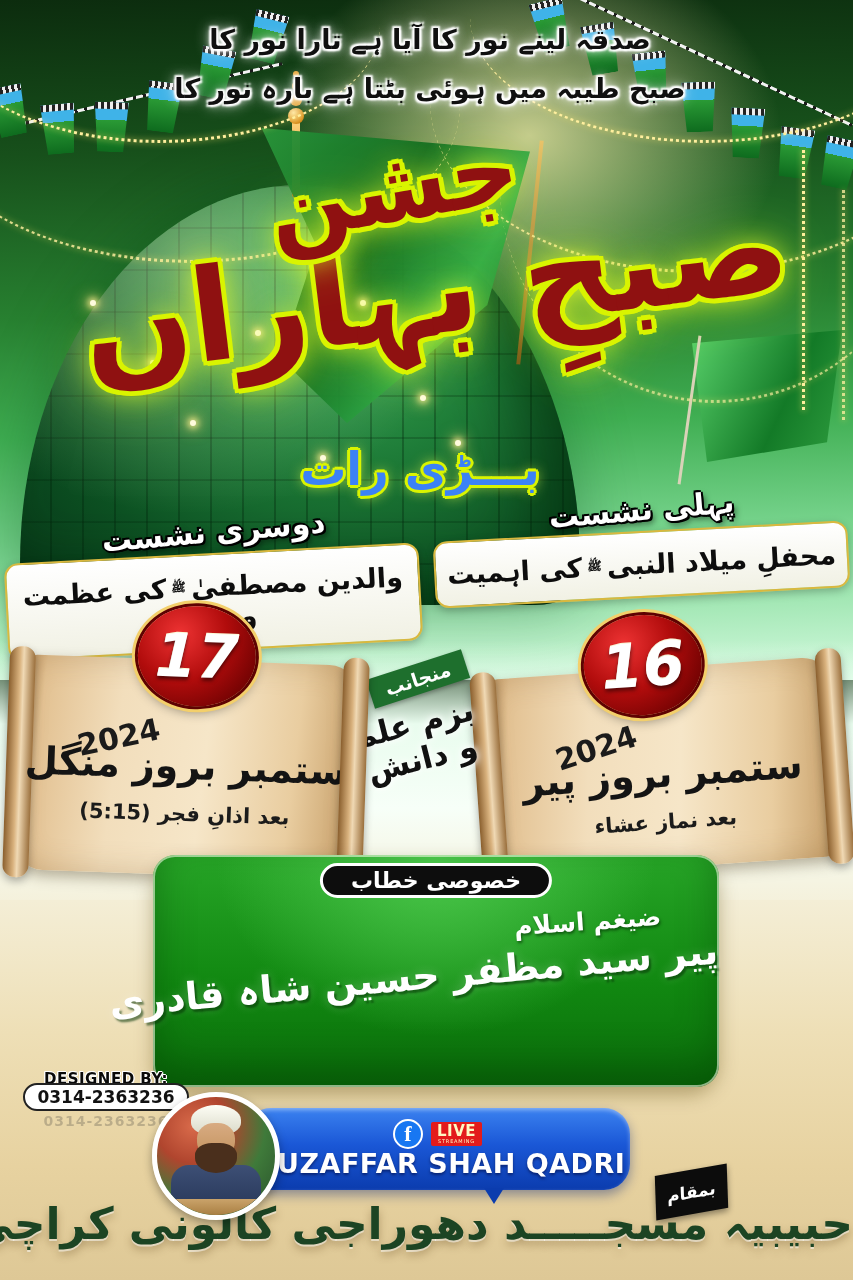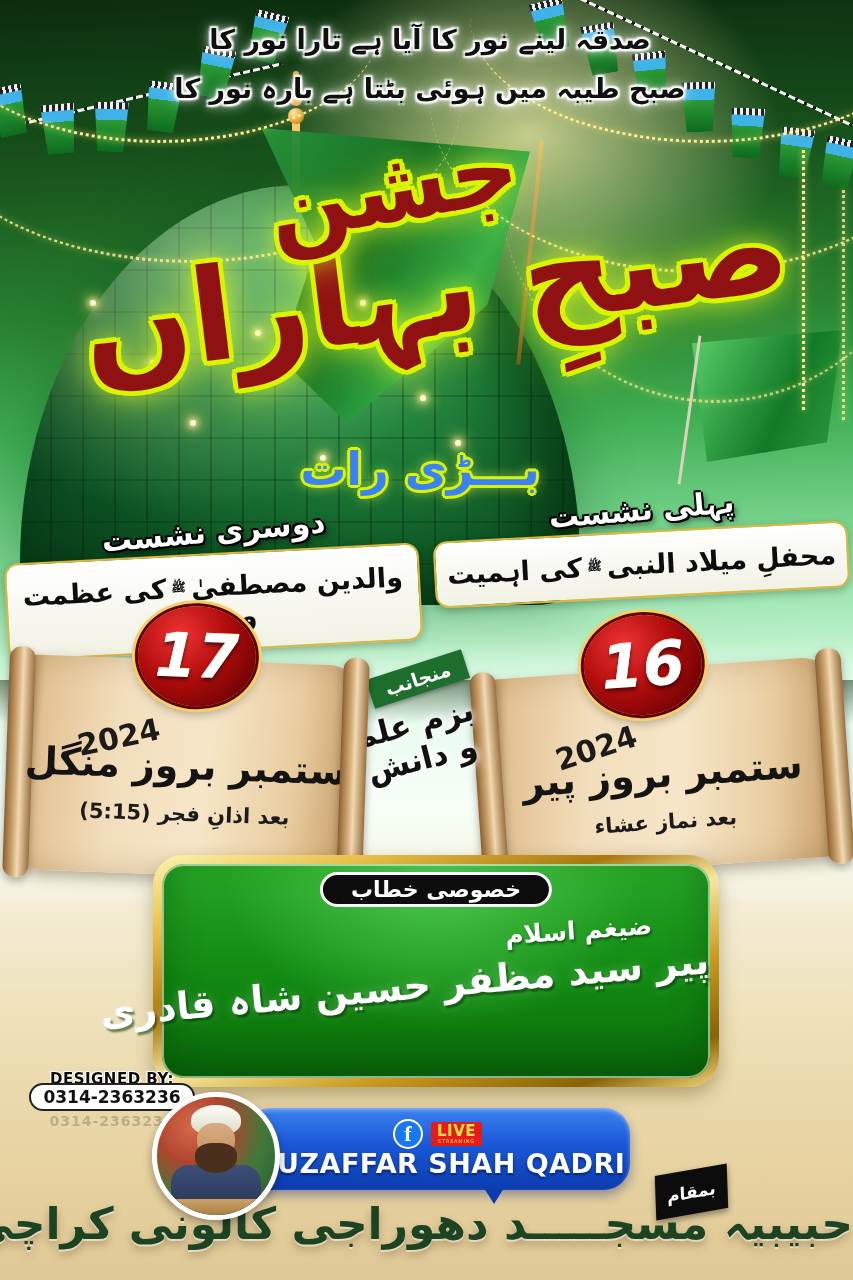--- a/index.html
+++ b/index.html
@@ -133,38 +133,38 @@
     font-size:21px;font-weight:bold;color:#1b1b1b;}
 
   .organizer{position:absolute;left:352px;top:664px;width:132px;z-index:2;text-align:center;}
   .org-tag{display:inline-block;background:#1e6f2d;color:#fff;font-size:19px;font-weight:bold;
     padding:4px 16px;transform:rotate(-18deg);direction:rtl;box-shadow:0 2px 4px rgba(0,0,0,.3);}
   .org-name{margin-top:12px;font-size:31px;font-weight:bold;color:#111;direction:rtl;
     transform:rotate(-14deg);line-height:1.15;text-shadow:0 0 6px #fff,0 0 12px #fff;}
 
   
   .panel-gold{position:absolute;left:153px;top:855px;width:566px;height:232px;z-index:3;
-    border-radius:30px;padding:9px;box-sizing:border-box;
+    border-radius:30px;box-sizing:border-box;
     background:linear-gradient(160deg,#fdf3b0 0%,#e7bf4a 18%,#a9780e 38%,#f6e7a0 52%,#c99a1d 70%,#8a6207 88%,#f0d878 100%);
     box-shadow:0 8px 18px rgba(80,60,0,.35);}
   .panel-green{position:relative;width:100%;height:100%;border-radius:22px;
     background:radial-gradient(ellipse at 50% 0%, #4dc94d 0%, rgba(77,201,77,0) 55%),
       linear-gradient(180deg,#27a527 0%,#118811 55%,#0b6e0b 100%);
     box-shadow:inset 0 0 0 2px rgba(255,255,240,.55), inset 0 -20px 40px rgba(0,60,0,.45);}
   .panel-pill{position:absolute;left:50%;top:8px;transform:translateX(-50%);
     background:#0d0d0d;border:3px solid #fff;border-radius:999px;padding:2px 28px;
     color:#fff;font-size:22px;font-weight:bold;direction:rtl;letter-spacing:1px;white-space:nowrap;}
   .panel-honorific{position:absolute;right:58px;top:52px;color:#fff;font-size:25px;font-weight:bold;
     direction:rtl;transform:rotate(-4deg);text-shadow:1px 2px 3px rgba(0,40,0,.6);}
   .panel-name{position:absolute;left:0;right:0;top:98px;text-align:center;color:#fff;
     font-size:38px;font-weight:bold;direction:rtl;white-space:nowrap;transform:rotate(-5deg);
     text-shadow:2px 3px 2px rgba(0,50,0,.55),0 0 12px rgba(255,255,255,.25);}
 
   
-  .designer{position:absolute;left:26px;top:1070px;width:172px;z-index:4;text-align:center;}
+  .designer{position:absolute;left:20px;top:1070px;width:172px;z-index:4;text-align:center;}
   .designer-label{font-size:15px;font-weight:bold;color:#0a0a0a;letter-spacing:.5px;
     text-shadow:-1px 0 #fff,1px 0 #fff,0 -1px #fff,0 1px #fff,1px 1px #fff,-1px -1px #fff;}
   .designer-card{margin-top:3px;background:linear-gradient(180deg,#26265e,#101038);
     border-radius:12px;padding:6px 10px 16px;box-shadow:0 3px 6px rgba(0,0,0,.4);}
   .designer-brand1{font-family:"Liberation Serif",serif;font-style:italic;font-size:28px;color:#fff;line-height:1.1;}
   .designer-brand2{font-family:"Liberation Serif",serif;font-style:italic;font-size:17px;color:#e8e8ff;
     letter-spacing:6px;margin-top:-2px;}
   .designer-phone{display:inline-block;position:relative;margin-top:-14px;background:#fff;
     border:2px solid #222;border-radius:999px;font-size:17px;font-weight:bold;color:#111;padding:2px 12px;}
   .phone-ghost{margin-top:2px;font-size:14px;font-weight:bold;color:#333;opacity:.25;letter-spacing:1px;}
@@ -185,21 +185,21 @@
     background:linear-gradient(#caa36a,#a97f43);}
 
   .live-bar{position:absolute;left:245px;top:1108px;width:385px;height:82px;z-index:4;
     background:linear-gradient(180deg,#3b82f0 0%,#1a57d6 45%,#0b3cae 100%);border-radius:26px;
     box-shadow:0 5px 12px rgba(0,30,120,.4), inset 0 2px 4px rgba(255,255,255,.4);
     display:flex;flex-direction:column;align-items:center;justify-content:center;gap:1px;}
   .live-row{display:flex;align-items:center;gap:8px;}
   .fb-icon{width:30px;height:30px;border-radius:50%;background:#1877f2;border:2px solid #fff;
     color:#fff;font-weight:bold;font-family:"Liberation Serif",serif;font-size:22px;
     display:flex;align-items:center;justify-content:center;line-height:1;box-sizing:border-box;}
-  .live-badge{background:#e31b1b;color:#fde047;text-align:center;padding:2px 6px;border-radius:2px;line-height:1;}
+  .live-badge{background:#e31b1b;color:#fef9c3;text-align:center;padding:2px 6px;border-radius:2px;line-height:1;}
   .live-word{font-size:15px;font-weight:bold;letter-spacing:.5px;line-height:1;}
   .streaming-word{font-size:5px;letter-spacing:.8px;line-height:1;}
   .live-name{color:#fff;font-size:27px;font-weight:bold;letter-spacing:.5px;line-height:1.05;
     text-shadow:0 2px 3px rgba(0,0,40,.5);}
   .live-tail{position:absolute;left:62%;bottom:-14px;width:0;height:0;
     border-left:10px solid transparent;border-right:10px solid transparent;border-top:16px solid #0b3cae;}
 
   .venue-tag{position:absolute;left:655px;top:1170px;z-index:3;background:#0c0c0c;color:#fff;
     font-size:17px;font-weight:bold;direction:rtl;padding:12px 12px;
     transform:rotate(-10deg) skewX(-8deg);box-shadow:0 3px 6px rgba(0,0,0,.4);}

